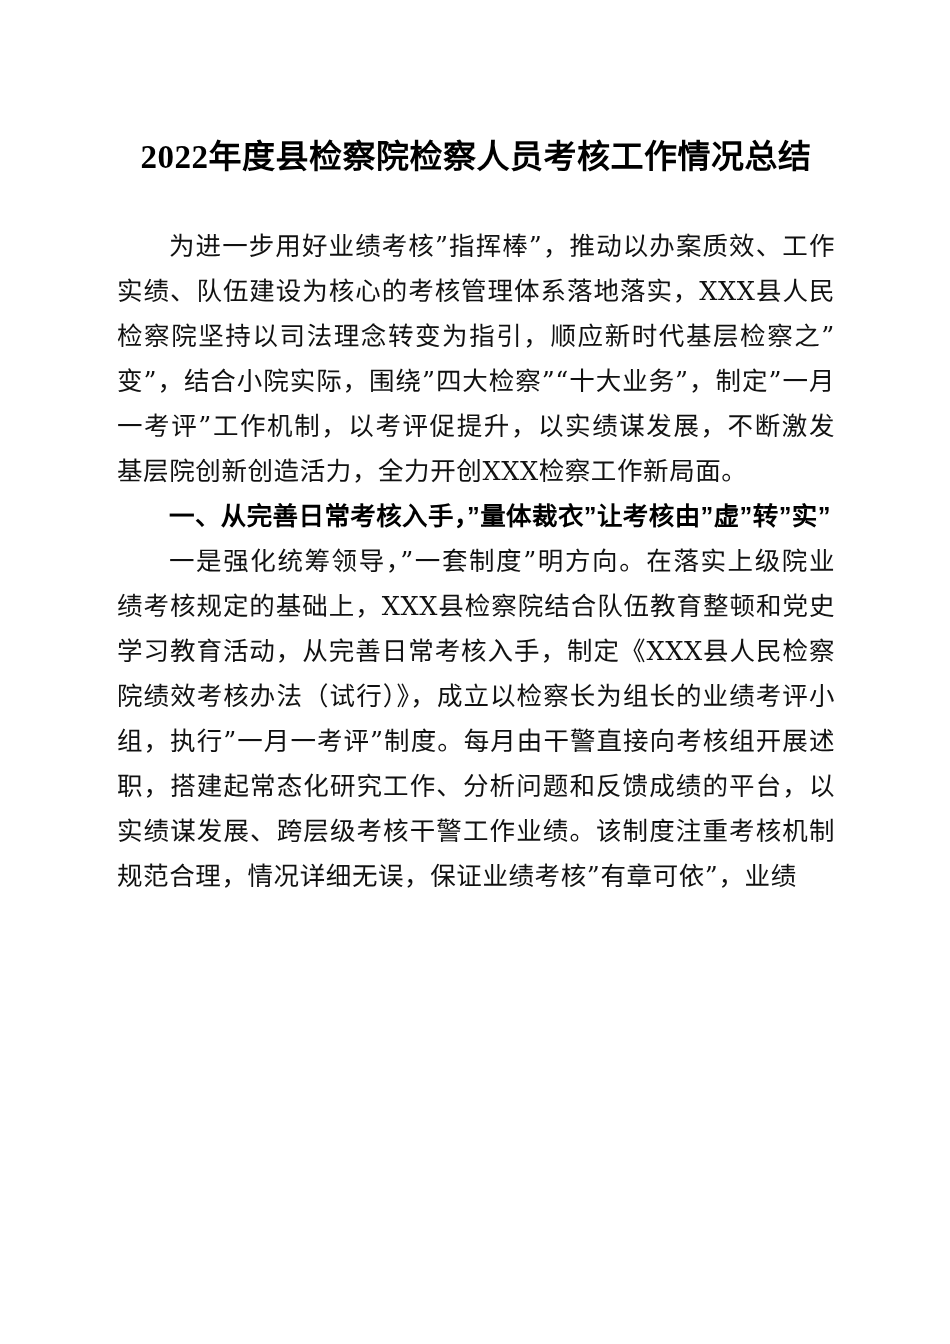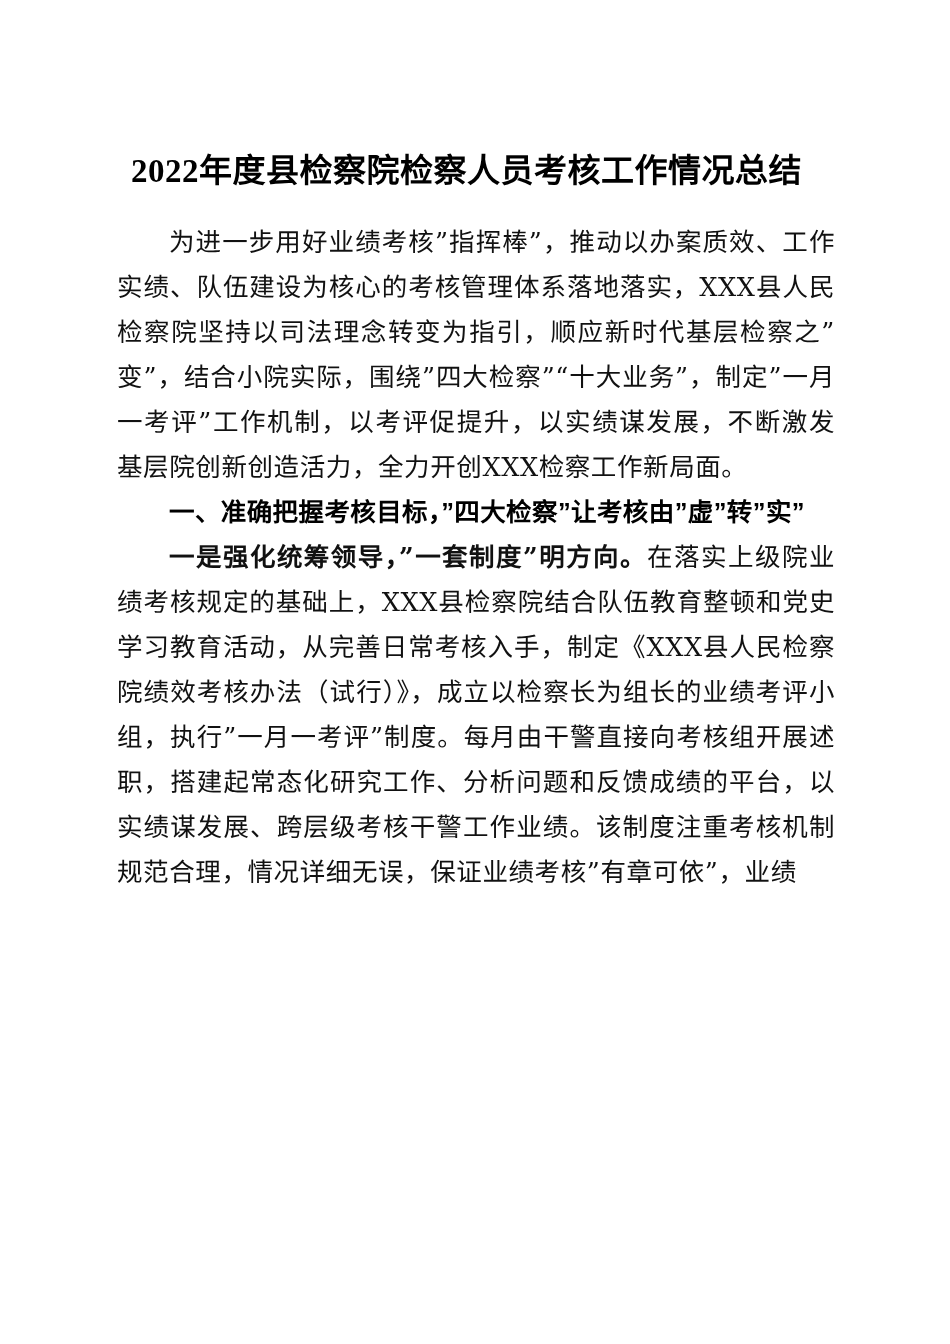--- a/index.html
+++ b/index.html
@@ -23,51 +23,51 @@
     top: 0;
     width: 718px;
   }
 
   
   .doc-title {
     font-family: "Liberation Serif", "DejaVu Serif", serif;
     font-weight: bold;
     font-size: 33px;
     line-height: 48px;
-    text-align: left;
+    text-align: center;
     color: #000000;
-    margin: 14px;
+    margin: 0;
     padding-top: 133px;
     letter-spacing: 0.5px;
     white-space: normal;
   }
 
   
   .para {
     font-family: "DejaVu Serif", "Liberation Serif", serif;
     font-size: 25.5px;
     line-height: 45px;
     color: #111111;
     margin: 0;
     text-align: justify;
     text-justify: inter-character;
     text-indent: 52px;
     letter-spacing: 0.6px;
     word-break: break-all;
   }
   .para.first-body {
-    margin-top: 25px;
+    margin-top: 43px;
   }
   .para + .para {
     margin-top: 0;
   }
 
   
   .lead-bold {
-    font-weight: bold;
+    font-weight: normal;
     margin-top: 33px;
   }
 
   
   .section-heading {
     font-family: "Liberation Sans", "DejaVu Sans", sans-serif;
     font-weight: bold;
     font-size: 25.5px;
     line-height: 45px;
     color: #000000;
@@ -82,19 +82,19 @@
 </head>
 <body>
 
 <div class="page">
   <div class="content">
 
     <h1 class="doc-title">2022年度县检察院检察人员考核工作情况总结</h1>
 
     <p class="para first-body">为进一步用好业绩考核”指挥棒”，推动以办案质效、工作实绩、队伍建设为核心的考核管理体系落地落实，XXX县人民检察院坚持以司法理念转变为指引，顺应新时代基层检察之”变”，结合小院实际，围绕”四大检察”“十大业务”，制定”一月一考评”工作机制，以考评促提升，以实绩谋发展，不断激发基层院创新创造活力，全力开创XXX检察工作新局面。</p>
 
-    <h2 class="section-heading">一、准确把握考核目标，”四大检察”让考核由”虚”转”实”</h2>
+    <h2 class="section-heading">一、从完善日常考核入手，”量体裁衣”让考核由”虚”转”实”</h2>
 
 
     <p class="para"><span class="lead-bold">一是强化统筹领导，”一套制度”明方向。</span><span>在落实上级院业绩考核规定的基础上，XXX县检察院结合队伍教育整顿和党史学习教育活动，从完善日常考核入手，制定《XXX县人民检察院绩效考核办法（试行）》，成立以检察长为组长的业绩考评小组，执行”一月一考评”制度。每月由干警直接向考核组开展述职，搭建起常态化研究工作、分析问题和反馈成绩的平台，以实绩谋发展、跨层级考核干警工作业绩。该制度注重考核机制规范合理，情况详细无误，保证业绩考核”有章可依”，业绩</span></p>
 
   </div>
 </div>
 
 </body></html>

